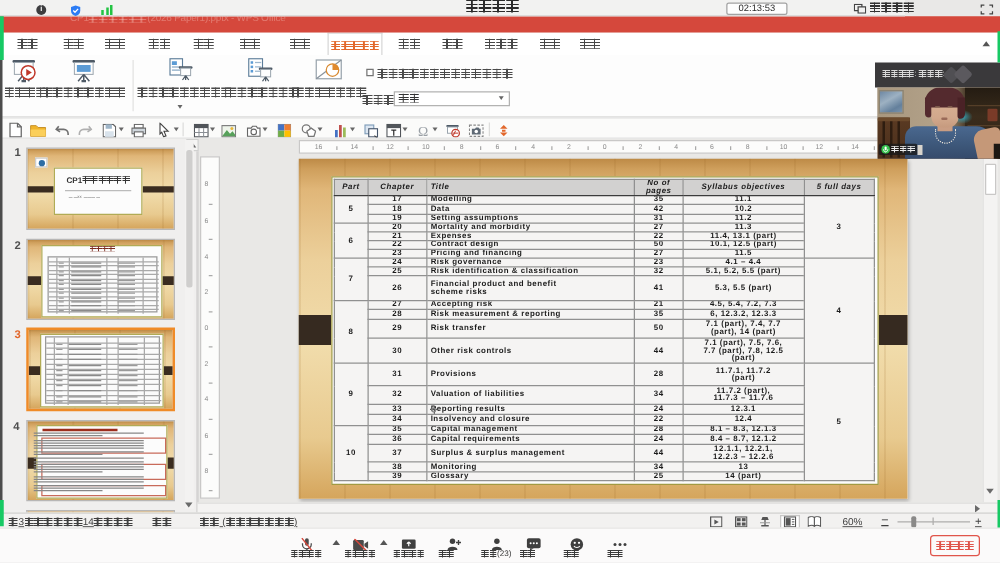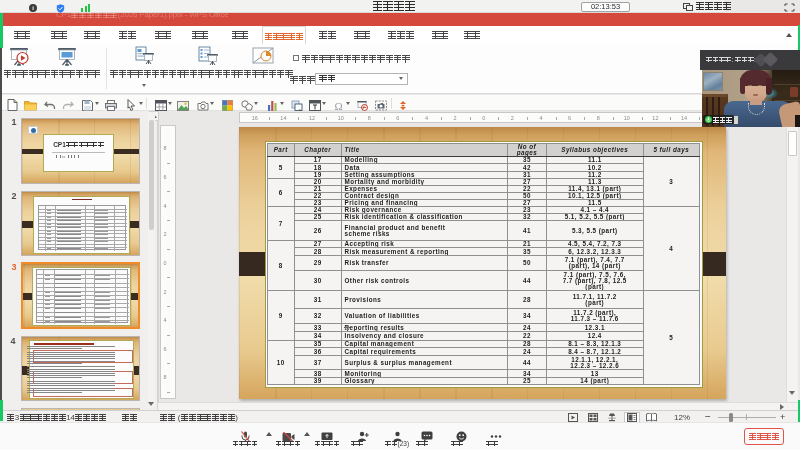--- a/index.html
+++ b/index.html
@@ -29,21 +29,21 @@
  linear-gradient(180deg,#bd8a46 0,#cf9f5c 3%,#e0b678 9%,#ecd09b 30%,#f1dcab 55%,#e8ca8f 82%,#d5a55c 100%);}
 .ruler{background:#fcfcfb;border:1px solid #c9c8c7;}
 .rnum{position:absolute;font-size:5.5px;color:#8b8b8b;}
 
 #slidetable{border-collapse:collapse;table-layout:fixed;font-size:6.3px;font-weight:bold;color:#1b1b1b;letter-spacing:0.45px;}
 #slidetable td{border:1px solid #909090;padding:0 1px;overflow:hidden;line-height:6px;background:#f5f4f3;text-align:center;vertical-align:middle;}
 #slidetable td.tl{text-align:left;padding-left:3px;}
 #slidetable tr.hd td{background:#d2d1d0;font-style:italic;border-bottom:1px solid #3c3c3c;}
 #slidetable td.gb{border-top:1.2px solid #3c3c3c;}
 #statusbar{left:0;top:410px;width:800px;height:12px;background:#f2f1f0;border-top:1px solid #d2d1d0;z-index:6;}
-.st{position:absolute;top:1px;font-size:8px;color:#3f3f3f;height:14px;line-height:11px;}
+.st{position:absolute;top:1px;font-size:8px;color:#3f3f3f;height:14px;line-height:11px;text-decoration:underline;}
 #meetbar{left:0;top:422px;width:800px;height:28px;background:#fbfafa;border-top:1px solid #e6e5e4;z-index:31;}
 .mlbl{font-size:6.5px;color:#3b3b3b;white-space:nowrap;}
 
 #vid{left:700px;top:50px;width:100px;height:77px;z-index:40;}
 #vidhead{position:absolute;left:0;top:0;width:100px;height:19.5px;background:#3a393b;color:#e8e8e8;}
 #vidbody{position:absolute;left:1.5px;top:19.5px;width:98.5px;height:57.5px;background:#8d7c66;overflow:hidden;}
 .gz{position:absolute;background:#17c964;width:2.5px;z-index:50;}
 .dgz{position:absolute;background:#4c4c4c;width:1.5px;z-index:49;}
 </style></head><body>
 <div id="root">
@@ -680,21 +680,21 @@
 <div class="abs" style="left:624px;top:0.5px;width:16px;height:11px;background:#fff;border:1px solid #c8c7c6;"></div>
 <svg class="abs" style="left:627px;top:2px;" width="10" height="9" viewBox="0 0 10 9">
         <rect x="0.5" y="0.5" width="9" height="8" fill="none" stroke="#555" stroke-width="1"></rect>
         <rect x="1.5" y="1.5" width="4" height="6" fill="#555"></rect>
         <path d="M6.5 2.5 H8.5 M6.5 4.5 H8.5 M6.5 6.5 H8.5" stroke="#555" stroke-width="0.8"></path>
       </svg>
 <svg class="abs" style="left:646px;top:2px;" width="11" height="9" viewBox="0 0 11 9">
         <path d="M0.5 1 C2.5 0 4.5 0 5.5 1 C6.5 0 8.5 0 10.5 1 V8 C8.5 7 6.5 7 5.5 8 C4.5 7 2.5 7 0.5 8 Z" fill="#fff" stroke="#555" stroke-width="0.9"></path>
         <path d="M5.5 1 V8" stroke="#555" stroke-width="0.9"></path>
       </svg>
-<div class="st" style="left:674px;">12%</div>
+<div class="st" style="left:674px;">60%</div>
 <div class="st" style="left:705px;font-size:10px;top:0;">−</div>
 <div class="abs" style="left:718px;top:5.5px;width:58px;height:1.2px;background:#aeadac;"></div>
 <div class="abs" style="left:746px;top:3px;width:1px;height:6px;background:#aeadac;"></div>
 <div class="abs" style="left:729px;top:1.5px;width:3.5px;height:9px;background:#8a8988;border-radius:1.5px;"></div>
 <div class="st" style="left:780px;font-size:9px;">+</div>
 </div>
 <div class="abs" id="meetbar">
 <div class="abs" style="left:240px;top:5px;"><svg width="11" height="11" viewBox="0 0 11 11">
           <rect x="4" y="0.5" width="3" height="6" rx="1.5" fill="#4a4a4a"></rect>
           <path d="M2 4.5 V5.5 A3.5 3.5 0 0 0 9 5.5 V4.5" fill="none" stroke="#4a4a4a" stroke-width="1"></path>

